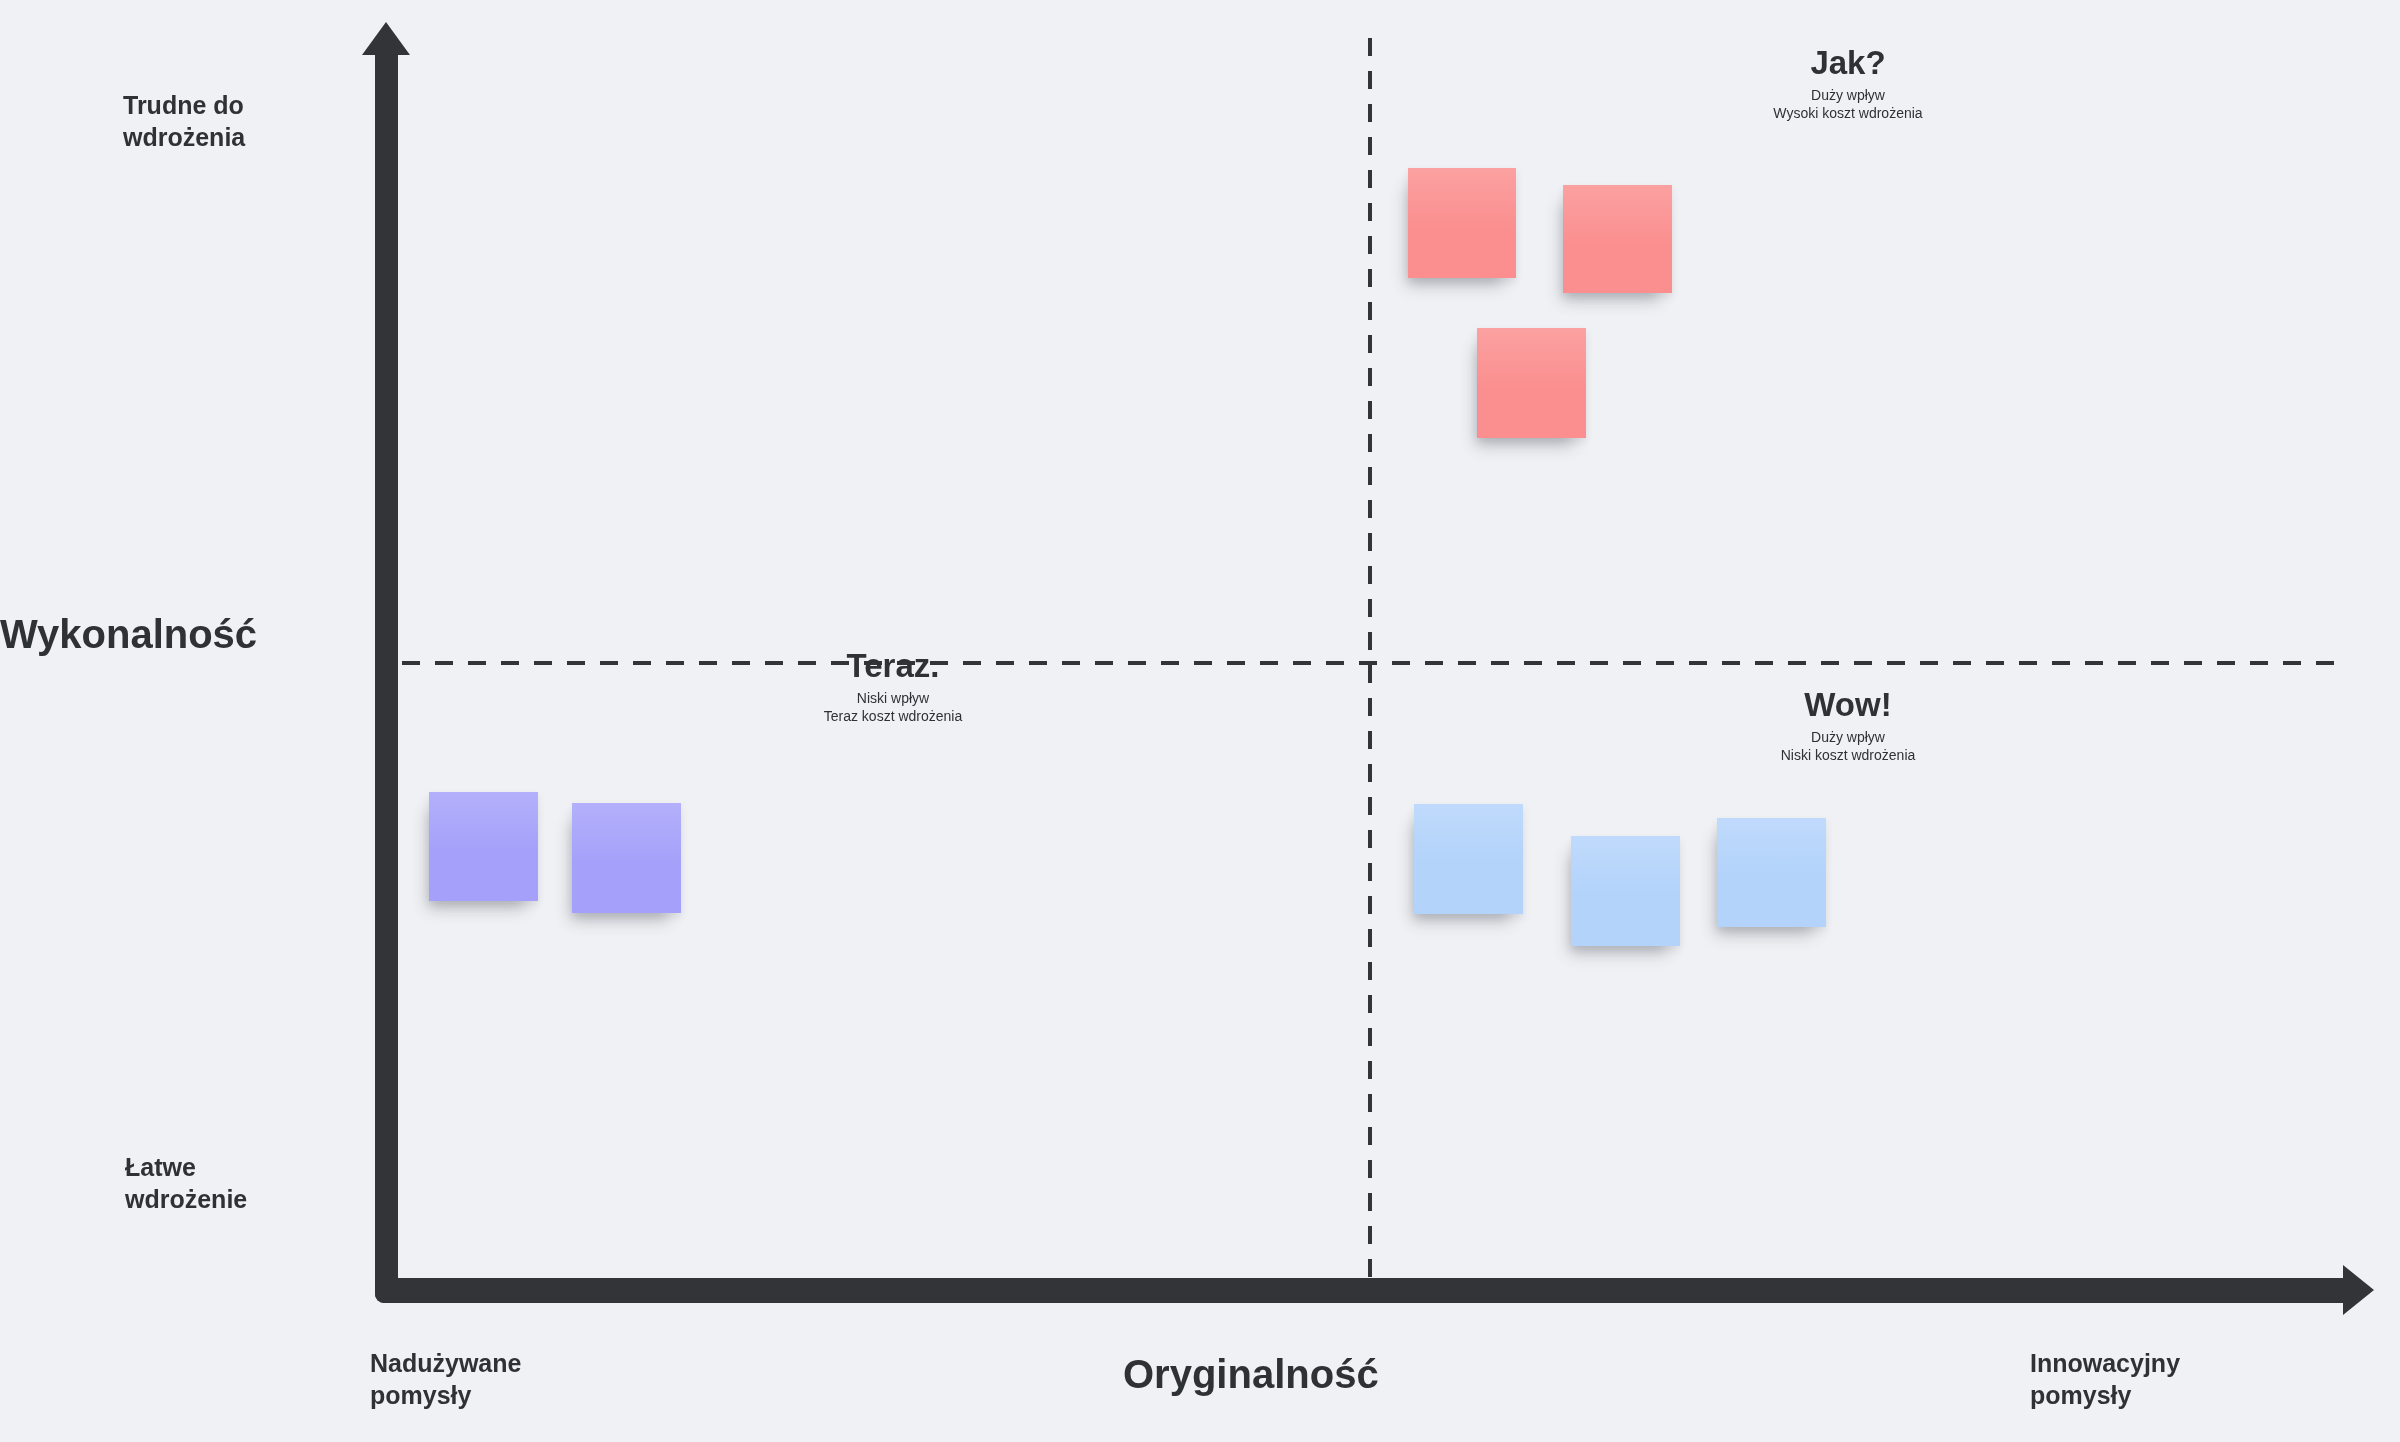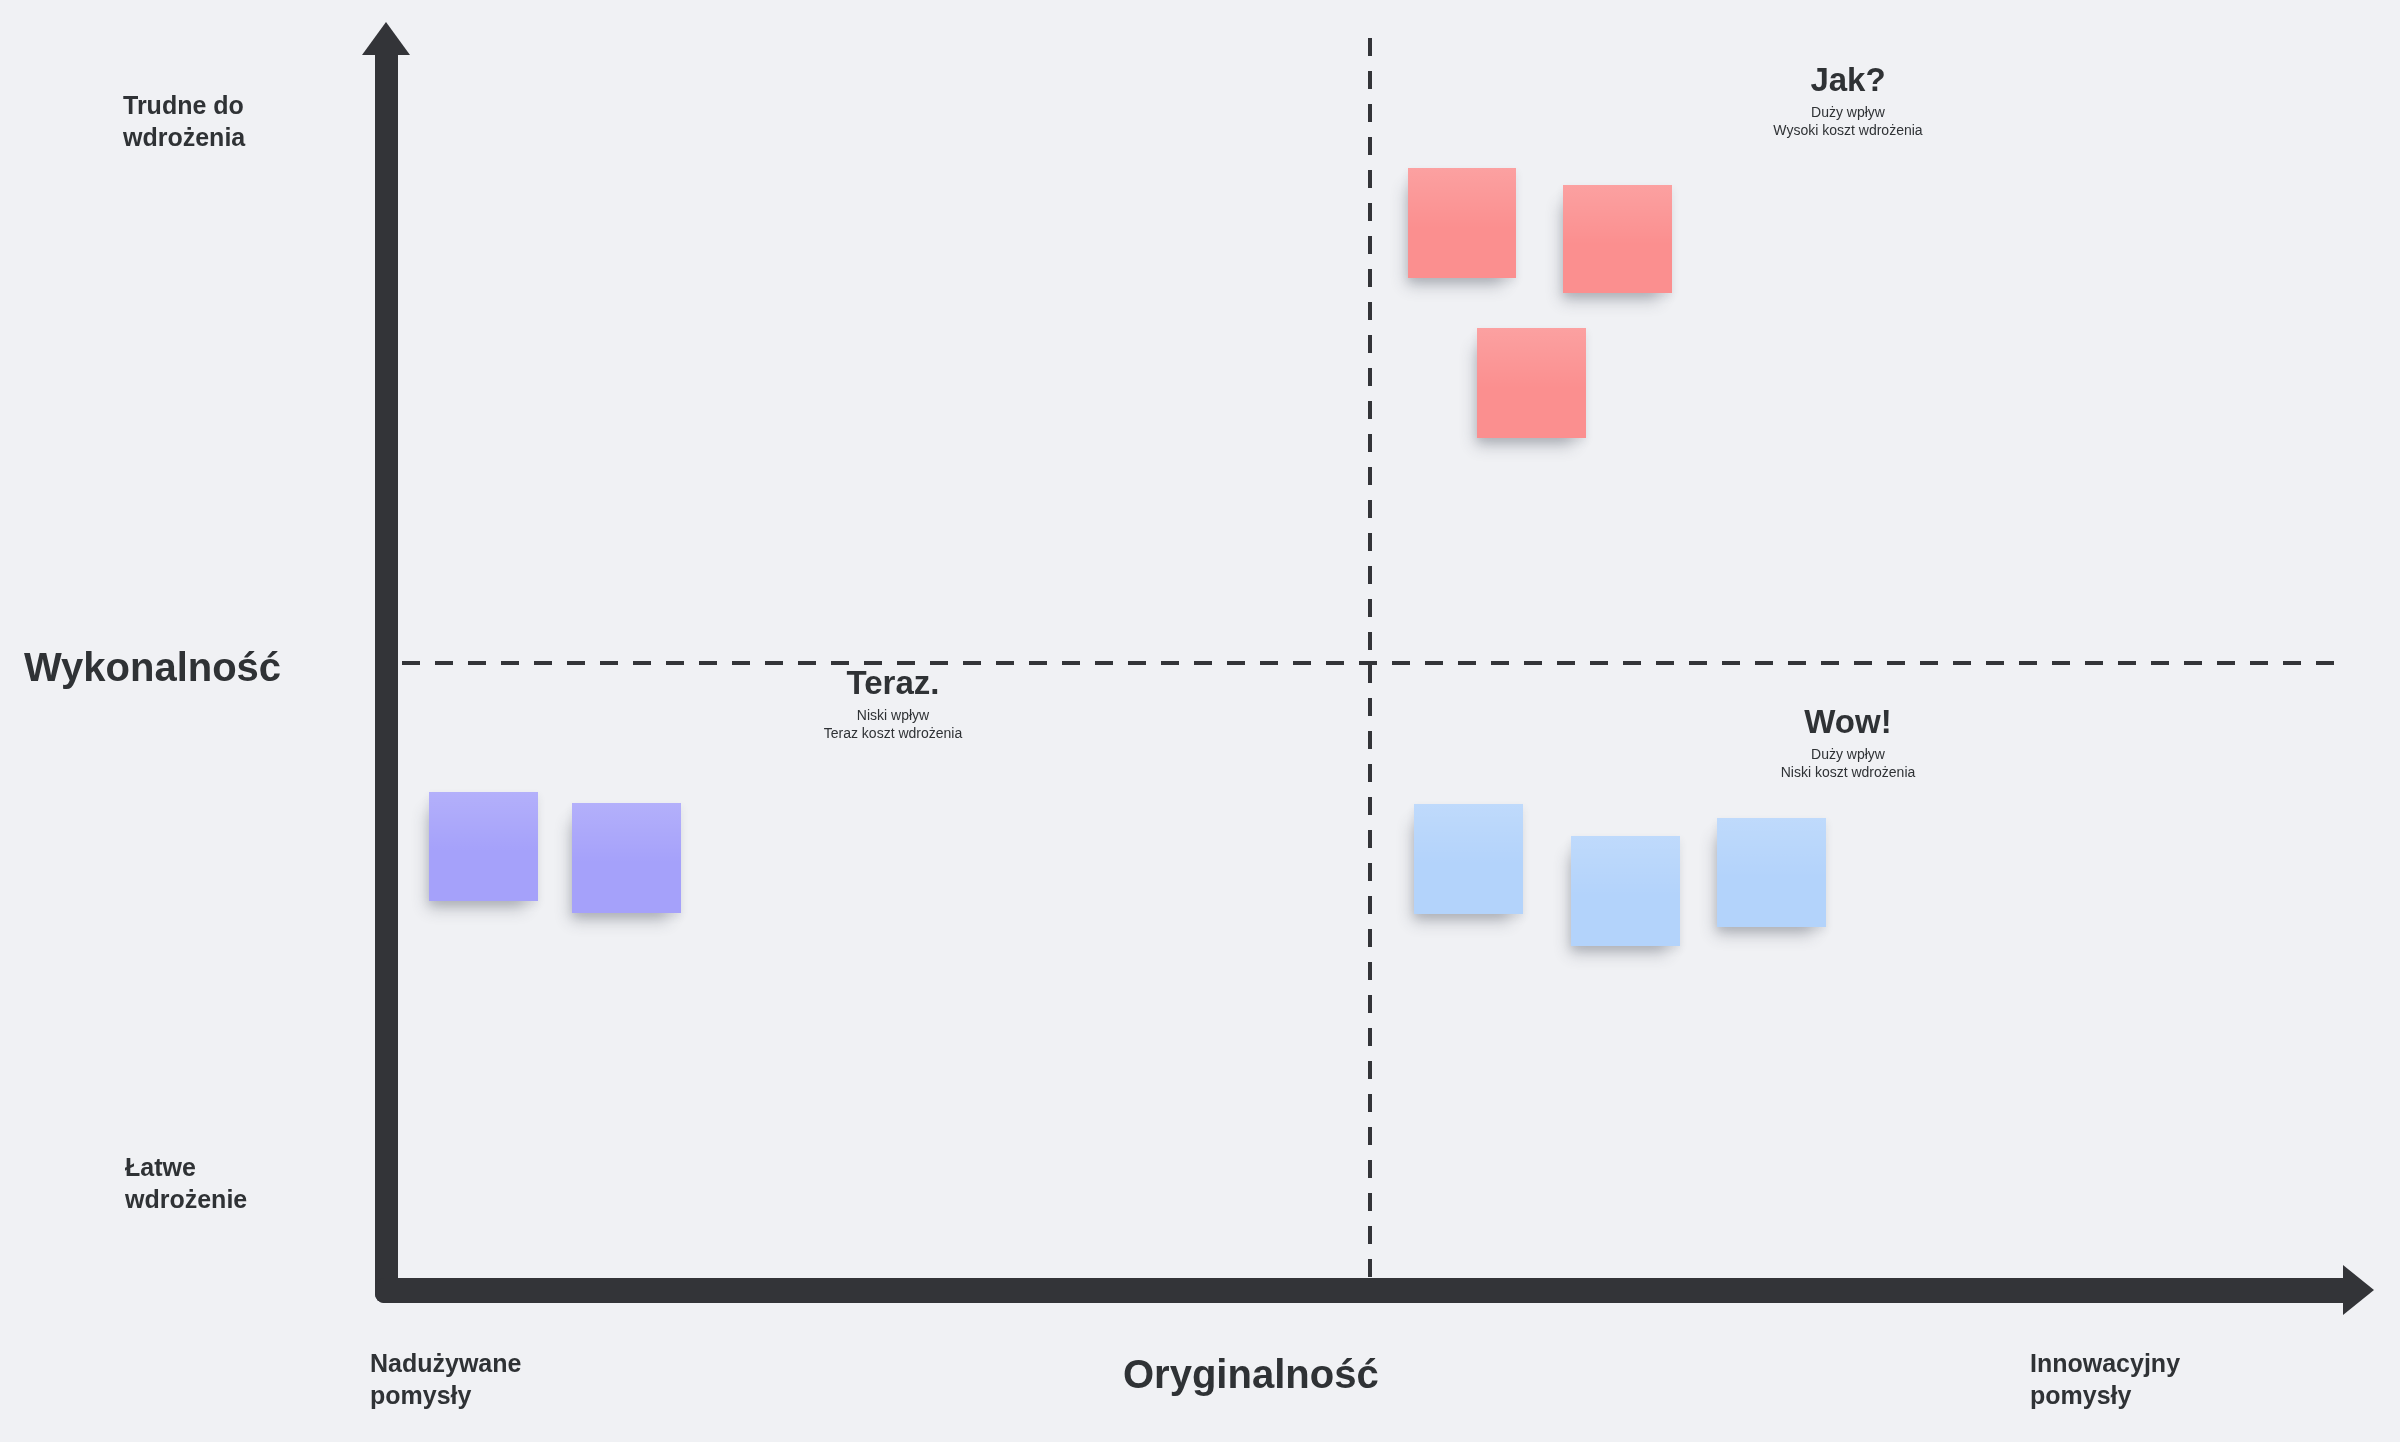--- a/index.html
+++ b/index.html
@@ -52,31 +52,31 @@
     position: absolute; left: 1368px; top: 38px;
     width: 4px; height: 1240px;
     background-image: repeating-linear-gradient(180deg,
       var(--axis, #333438) 0, var(--axis, #333438) 18px,
       transparent 18px, transparent 33px);
   }
   
   .lbl { position: absolute; white-space: pre-line; }
   .axis-title { font-size: 40px; font-weight: 700; line-height: 1.1; }
   .axis-end   { font-size: 25px; font-weight: 700; line-height: 1.26; }
-  .y-title    { left: 0;     top: 645px;  width: 394px; padding-left: 24px; }
+  .y-title    { left: 0;     top: 612px;  width: 394px; }
   .y-top      { left: 123px; top: 90px;   width: 300px; }
   .y-bottom   { left: 125px; top: 1152px; width: 300px; }
   .x-title    { left: 1123px; top: 1352px; width: 500px; }
   .x-left     { left: 370px;  top: 1348px; width: 300px; }
   .x-right    { left: 2030px; top: 1348px; width: 300px; }
   .quad { position: absolute; width: 500px; text-align: center; }
   .quad-jak   { left: 1598px; top: 46px; }
   .quad-teraz { left: 643px;  top: 649px; }
   .quad-wow   { left: 1598px; top: 688px; }
-  .quad-title { font-size: 33px; font-weight: 700; line-height: 1.0; margin: 17px 0 8px 0; }
+  .quad-title { font-size: 33px; font-weight: 700; line-height: 1.0; margin: 0 0 8px 0; }
   .quad-sub   { font-size: 14px; font-weight: 400; line-height: 1.25; white-space: pre-line; }
   
   .notes-layer { position: absolute; inset: 0; }
   .note {
     position: absolute;
     background-image: linear-gradient(180deg, rgba(255,255,255,0.16), rgba(255,255,255,0) 55%);
     box-shadow: -7px 13px 15px -6px rgba(50,55,72,0.30), 0 4px 8px rgba(50,55,72,0.10);
   }
 </style>
 </head>

